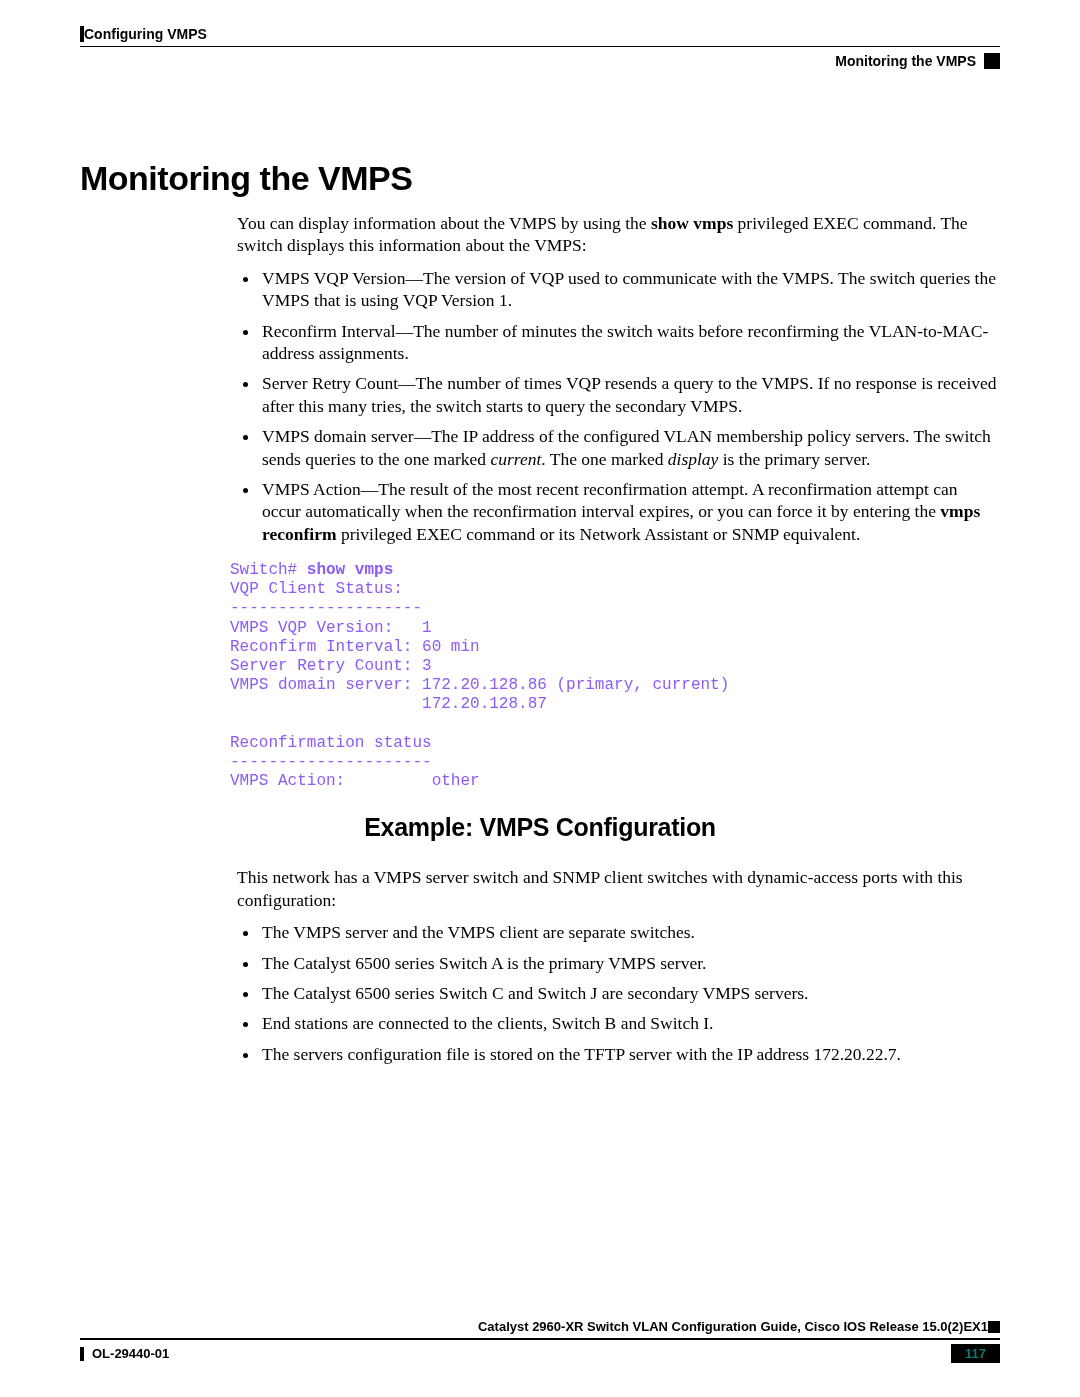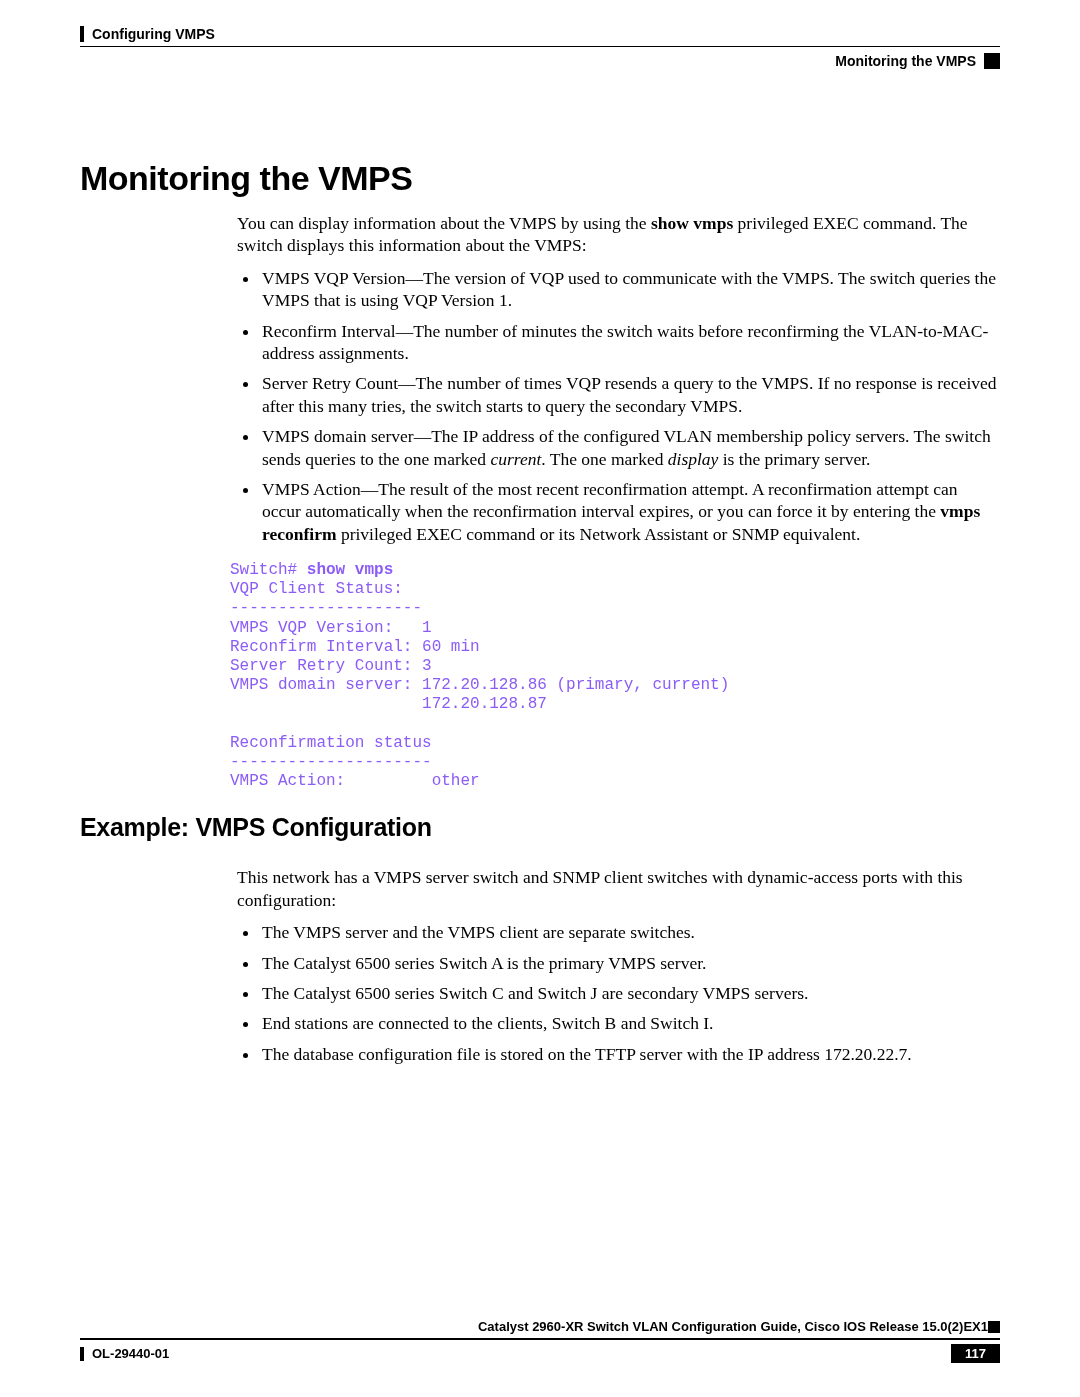--- a/index.html
+++ b/index.html
@@ -26,21 +26,20 @@
     display: flex;
     justify-content: space-between;
     font-family: Arial, Helvetica, sans-serif;
     font-weight: bold;
     font-size: 14px;
     margin-bottom: 4px;
   }
   .top-header .left {
     display: flex;
     align-items: center;
-    gap: 8px;
   }
   .top-header .left .bar {
     display:inline-block;
     width: 4px;
     height: 16px;
     background: #000;
   }
   .sub-header {
     text-align: right;
     font-family: Arial, Helvetica, sans-serif;
@@ -76,20 +75,21 @@
   h1.section-title.second {
      margin-top: 60px;
   }
 
   h2.subsection-title {
     font-family: Arial, Helvetica, sans-serif;
     font-weight: bold;
     font-size: 25px;
     margin: 22px 0 24px 0;
     letter-spacing: -0.3px;
+    text-align: center;
   }
 
   .body-block {
     margin-left: 150px;
     font-size: 17.5px;
     line-height: 1.28;
   }
 
   .body-block p {
     margin: 0 0 10px 7px;
@@ -157,21 +157,21 @@
     gap:8px;
   }
   .footer .doc .bar {
     display:inline-block;
     width:4px;
     height:14px;
     background:#000;
   }
   .footer .page-badge {
     background: #000;
-    color: #ffffff;
+    color: #0f766e;
     padding: 2px 14px;
     font-size: 13px;
     font-weight: bold;
   }
 </style>
 </head>
 <body>
 
 <div class="page">
 
@@ -223,21 +223,21 @@
 
   <h2 class="subsection-title">Example: VMPS Configuration</h2>
 
   <div class="body-block">
     <p>This network has a VMPS server switch and SNMP client switches with dynamic-access ports with this configuration:</p>
     <ul>
       <li>The VMPS server and the VMPS client are separate switches.</li>
       <li>The Catalyst 6500 series Switch A is the primary VMPS server.</li>
       <li>The Catalyst 6500 series Switch C and Switch J are secondary VMPS servers.</li>
       <li>End stations are connected to the clients, Switch B and Switch I.</li>
-      <li>The database configuration file is stored on the TFTP server with the IP address 172.20.22.7.</li>
+      <li>The servers configuration file is stored on the TFTP server with the IP address 172.20.22.7.</li>
     </ul>
   </div>
 
   <div class="footer">
     <div class="pub">
       <span>Catalyst 2960-XR Switch VLAN Configuration Guide, Cisco IOS Release 15.0(2)EX1</span>
       <span class="square"></span>
     </div>
     <div class="rule"></div>
     <div class="bottom-row">

